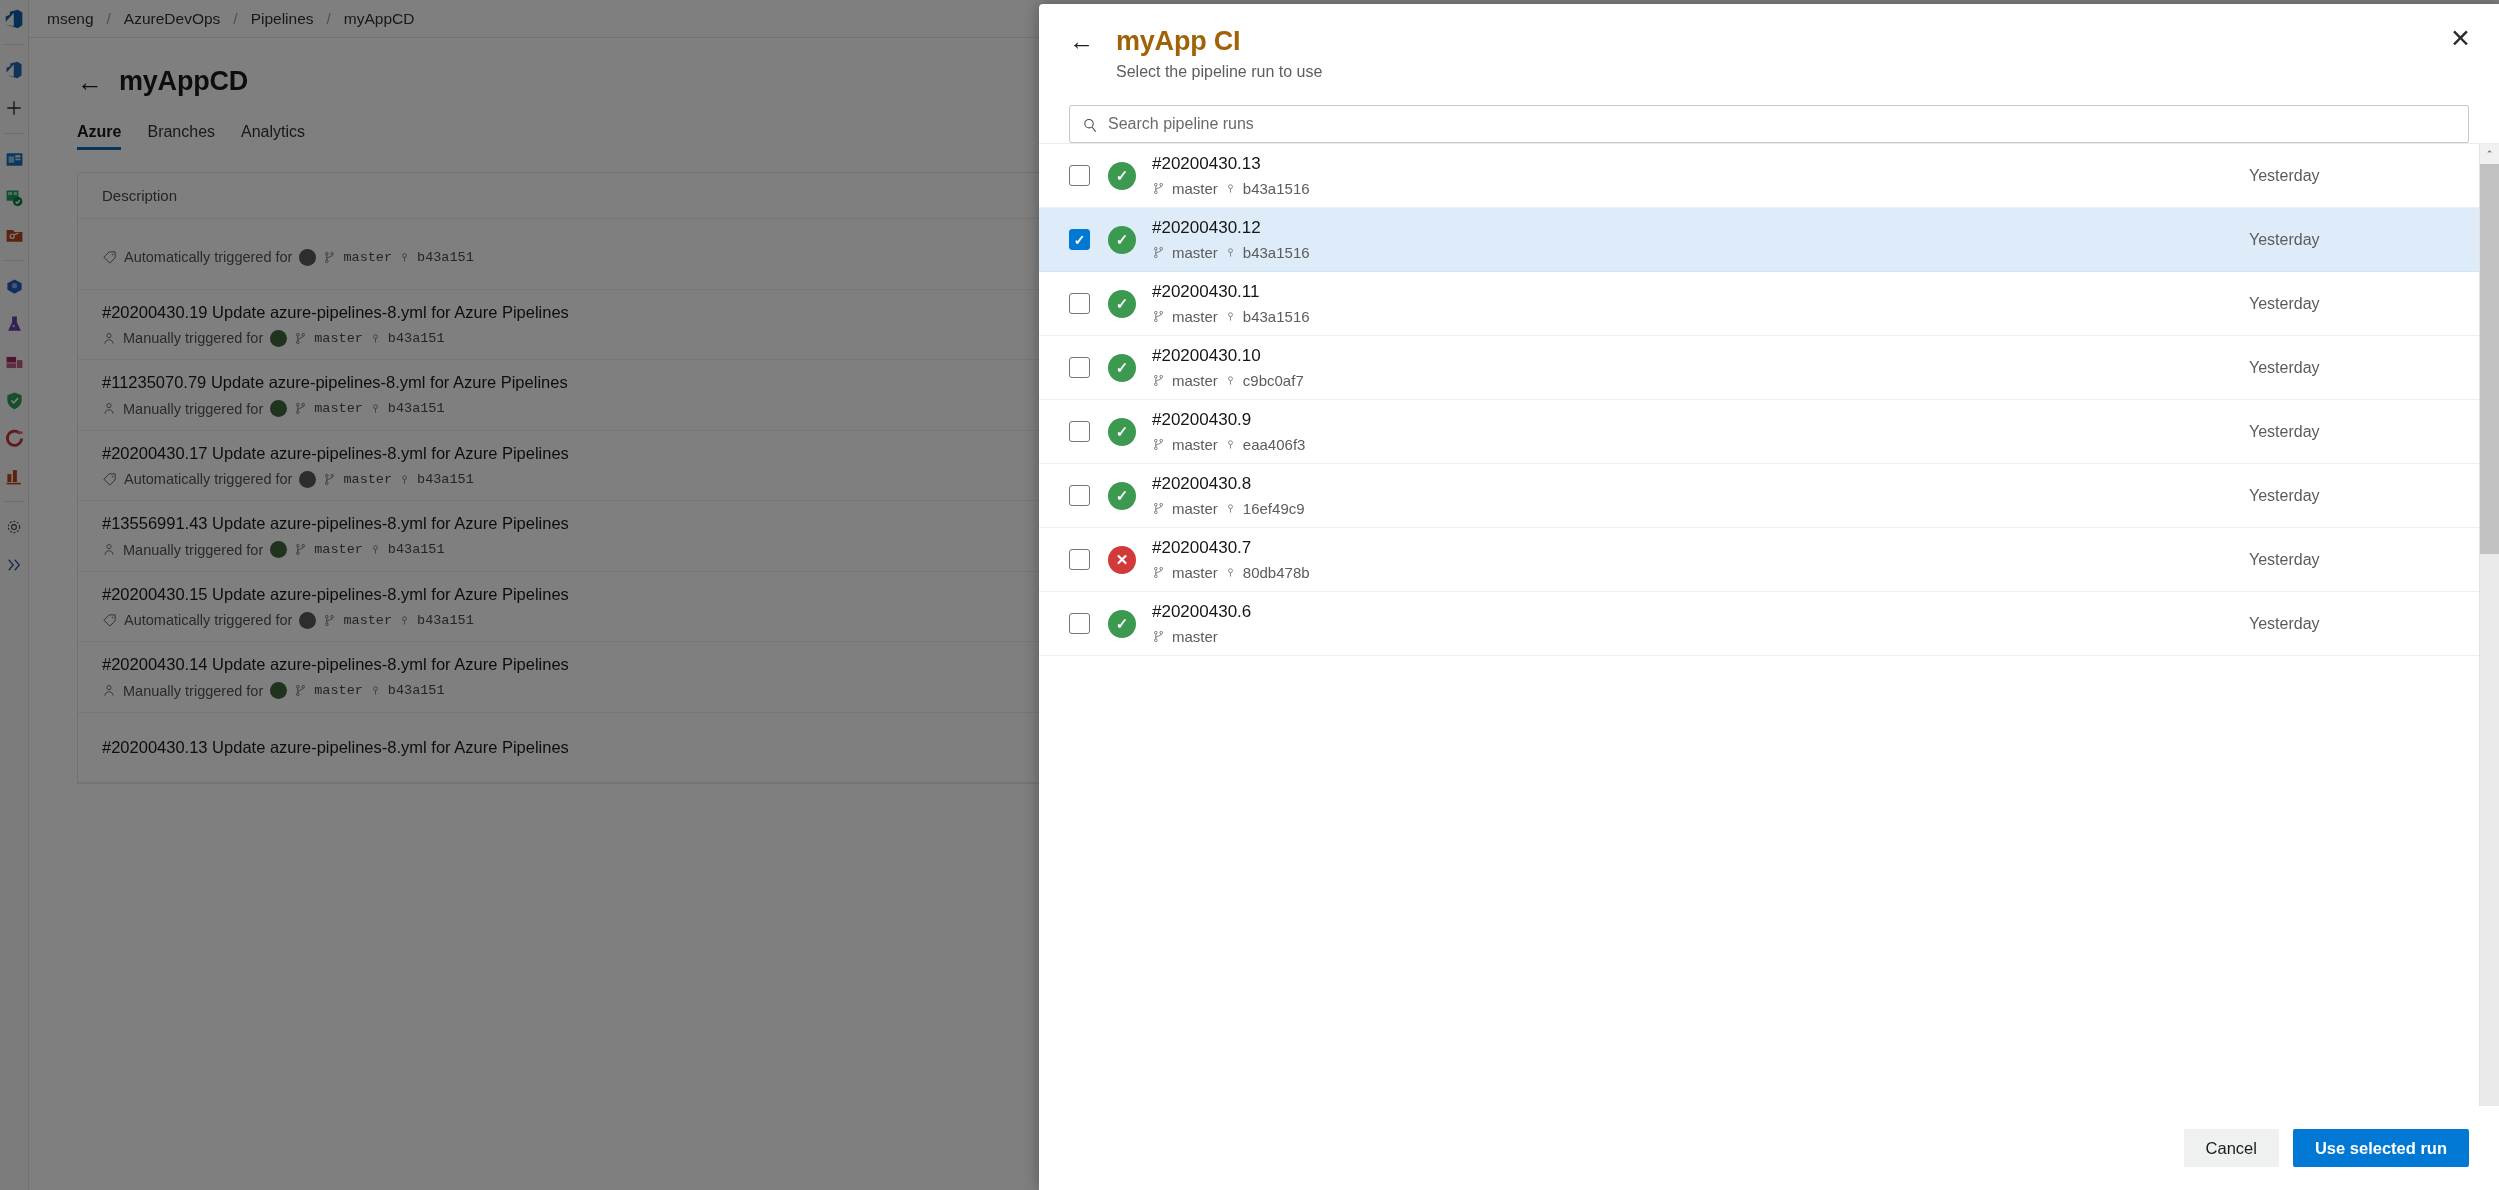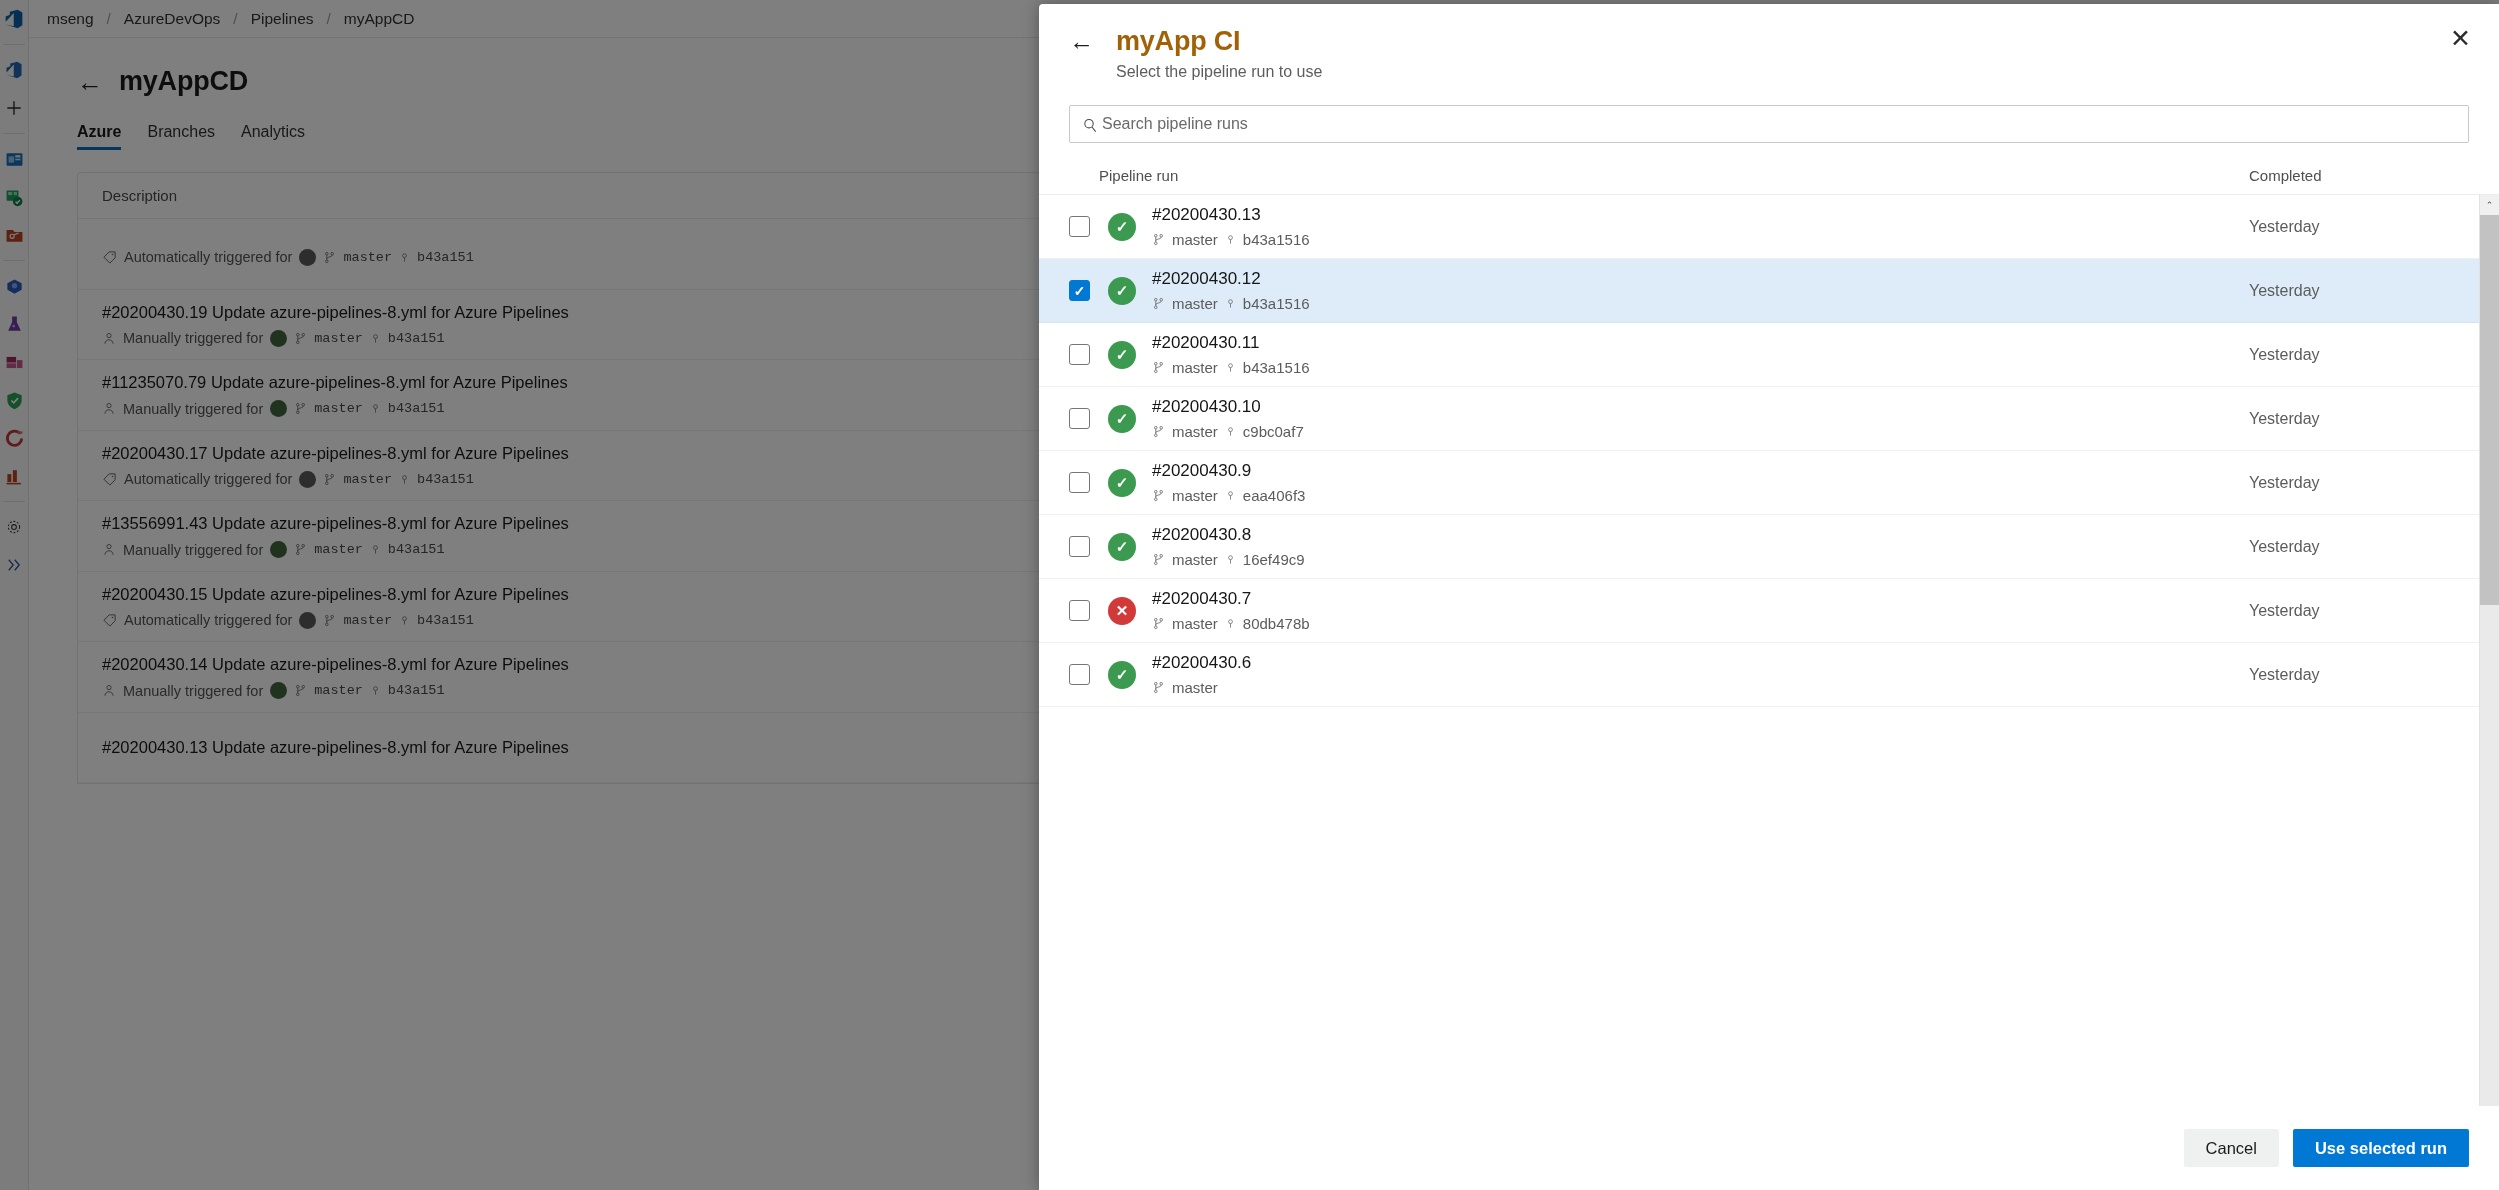--- a/index.html
+++ b/index.html
@@ -112,21 +112,21 @@
   #panel-title { font-size: 27px; font-weight: 600; color: #a16207; letter-spacing: -.2px; }
   #panel-close {
     position: absolute; right: 28px; top: 22px;
     font-size: 25px; color: #2b2b2b; line-height: 1; font-weight: 300;
   }
   #panel-sub { margin: 6px 0 0 47px; font-size: 16px; color: #5d5d5d; }
 
   #search-wrap { padding: 24px 30px 0 30px; }
   #search-box {
     height: 38px; border: 1px solid #c9c9c9; border-radius: 2px;
-    display: flex; align-items: center; padding: 0 12px; gap: 4px;
+    display: flex; align-items: center; padding: 0 12px; gap: 10px;
     background: #fff;
     justify-content: center;
   }
   #search-input {
     border: 0; outline: none; flex: 1; font-size: 16px; color: #3a3a3a;
     font-family: "Liberation Sans", sans-serif; background: transparent;
   }
   #search-input::placeholder { color: #6a6a6a; }
 
   #list-head {
@@ -552,24 +552,20 @@
       <span>
         <svg class="ico-svg" width="16" height="16" viewBox="0 0 24 24">
           <circle cx="10.5" cy="10" r="6.3" fill="none" stroke="#4a4a4a" stroke-width="1.6"></circle>
           <path d="M15 15l5.5 7" stroke="#4a4a4a" stroke-width="1.6"></path>
         </svg>
       </span>
       <input id="search-input" type="text" placeholder="Search pipeline runs" style="">
     </div>
   </div>
 
-  <div id="list-head">
-    <div class="lh-run">Pipeline run</div>
-    <div class="lh-done">Completed</div>
-  </div>
 
   <div id="list-scroll">
     <div id="list">
         <div class="p-row">
           <div class="chk"></div>
           <div class="stat ok">✓</div>
           <div class="p-main">
             <div class="p-name">#20200430.13</div>
             <div class="p-meta">
               <svg class="ico-svg" width="13" height="15" viewBox="0 0 24 24">

